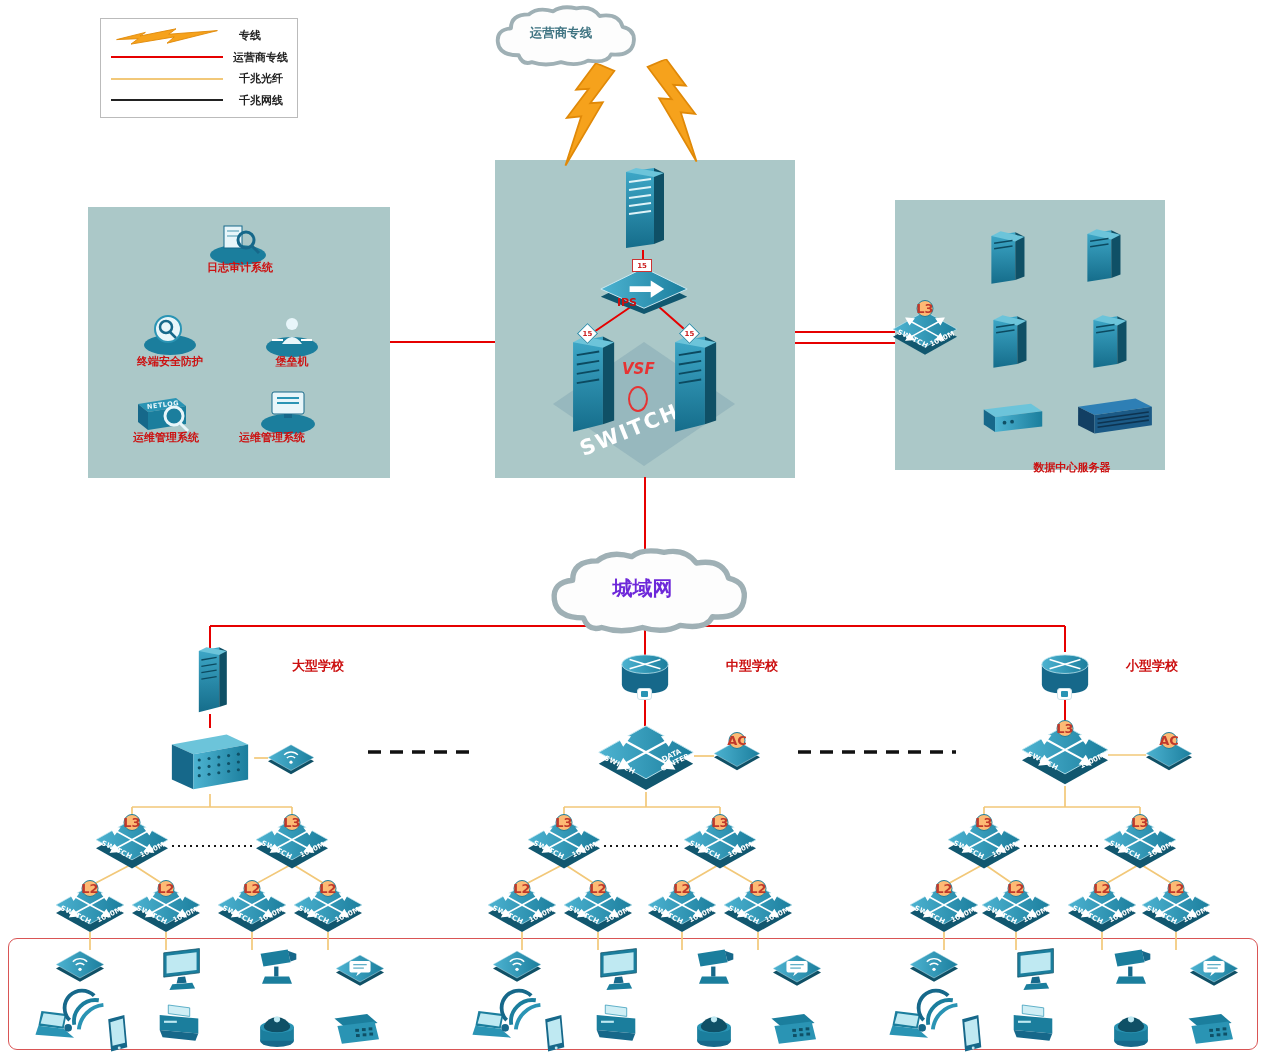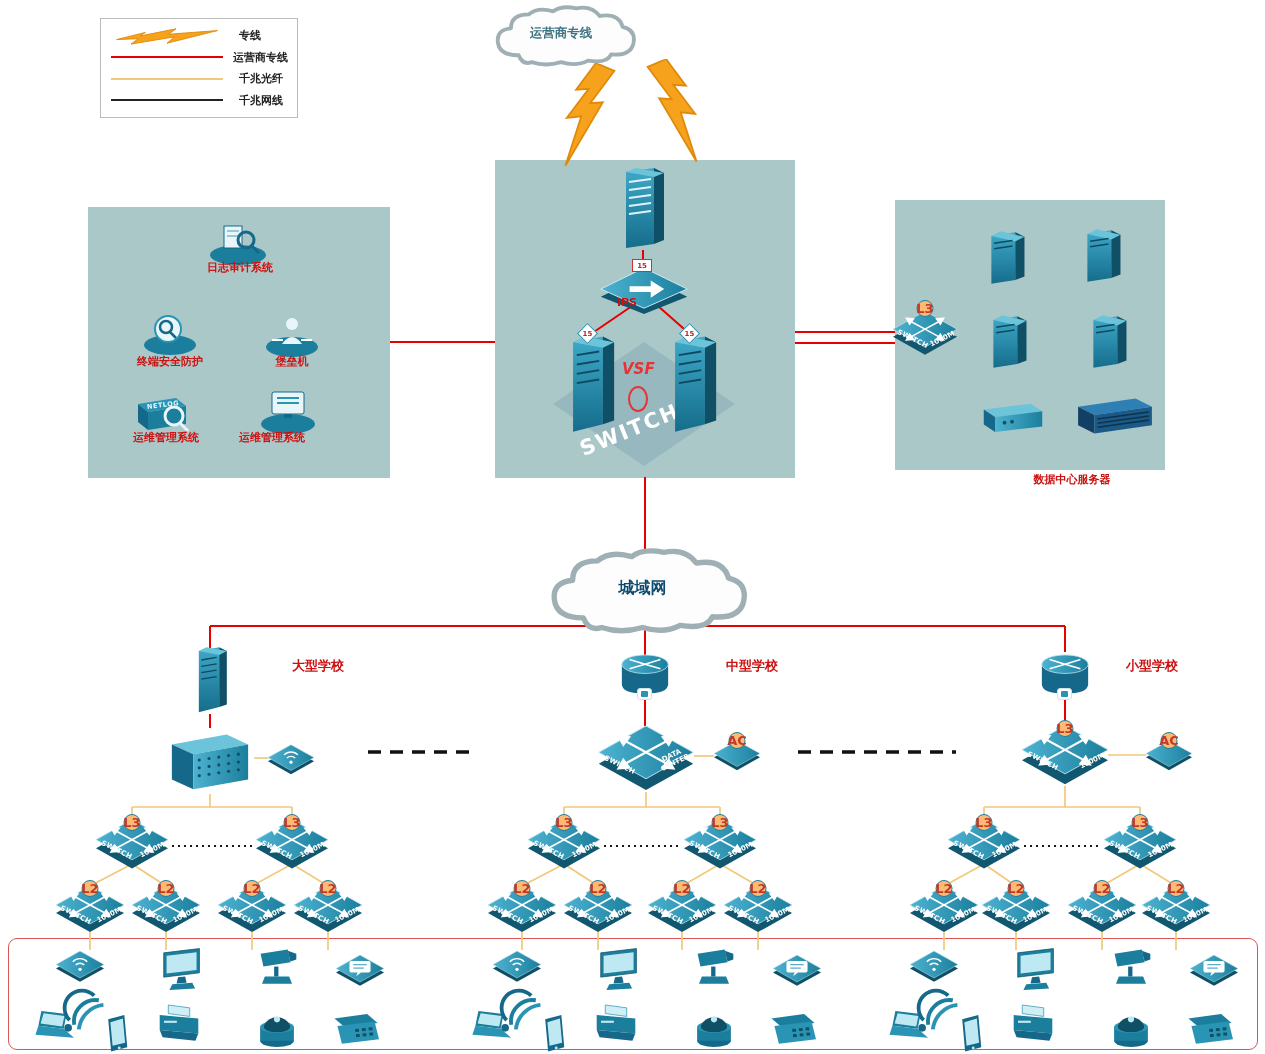--- a/index.html
+++ b/index.html
@@ -14,21 +14,21 @@
   #wires{position:absolute;left:0;top:0;z-index:1}
   
   .legend{position:absolute;left:100px;top:18px;width:198px;height:100px;background:#fff;border:1px solid #bbb;z-index:3;padding:6px 10px;display:flex;flex-direction:column;justify-content:space-around}
   .lg-row{display:flex;align-items:center;gap:10px;height:20px}
   .lg-icon{width:118px;display:flex;align-items:center}
   .lg-line{width:112px;height:2px;display:inline-block}
   .lg-label{font-size:11px;color:#222;font-weight:bold;white-space:nowrap}
   
   .cloud{position:absolute;z-index:2}
   .cloud-label{position:absolute;inset:0;display:flex;align-items:center;justify-content:center;font-size:12.5px;font-weight:bold;color:#3f7482;padding-bottom:6px}
-  .cloud-label.big{font-size:16px;color:#0c4a6e}
+  .cloud-label.big{font-size:20px;color:#6d28d9}
   
   .sw .badge, .circle-badge{position:absolute;left:50%;top:-4px;transform:translateX(-50%);width:17px;height:17px;border-radius:50%;background:#fdba74;border:1.5px solid #1b7e9d;color:#c0392b;font-size:13px;font-weight:bold;display:flex;align-items:center;justify-content:center;z-index:4}
   .sw .t-left{position:absolute;left:5%;top:54%;transform:rotate(26deg);color:#fff;font-size:7px;font-weight:bold;letter-spacing:.4px;white-space:nowrap}
   .sw .t-right{position:absolute;right:3%;top:54%;transform:rotate(-26deg);color:#fff;font-size:7px;font-weight:bold;white-space:nowrap}
   .sw .t-right2{position:absolute;right:6%;top:40%;transform:rotate(-26deg);display:flex;flex-direction:column;align-items:center;color:#fff;font-size:7px;font-weight:bold;line-height:1.15}
   
   .red-label{position:absolute;color:#cc1111;font-weight:bold;font-size:11px;text-align:center;z-index:3;white-space:nowrap}
   .school-label{position:absolute;color:#cc1111;font-weight:bold;font-size:13px;text-align:center;width:76px;z-index:3}
   .dc-title{position:absolute;left:495px;top:482px;width:300px;text-align:center;font-size:19px;font-weight:bold;color:#37808f;z-index:3;letter-spacing:1px}
   .ghost-diamond{position:absolute;left:553px;top:342px;width:182px;height:124px;background:#7fa5b2;opacity:.45;clip-path:polygon(50% 0,100% 50%,50% 100%,0 50%);z-index:2}
@@ -476,21 +476,21 @@
   <div class="node" style="left:980px;top:396px;width:66px;height:42px">
     <svg class="fit">
         <use href="#sym-storage"></use>
       </svg>
   </div>
   <div class="node" style="left:1074px;top:390px;width:82px;height:50px">
     <svg class="fit">
         <use href="#sym-rack"></use>
       </svg>
   </div>
-  <div class="red-label" style="left:1002px;top:472px;width:140px">数据中心服务器</div>
+  <div class="red-label" style="left:1002px;top:460px;width:140px">数据中心服务器</div>
 
   <div class="school-label" style="left:280px;top:657px">大型学校</div>
   <div class="school-label" style="left:714px;top:657px">中型学校</div>
   <div class="school-label" style="left:1114px;top:657px">小型学校</div>
 
   <div class="node" style="left:189px;top:646px;width:40px;height:70px">
     <svg class="fit">
         <use href="#sym-tower"></use>
       </svg>
   </div>

